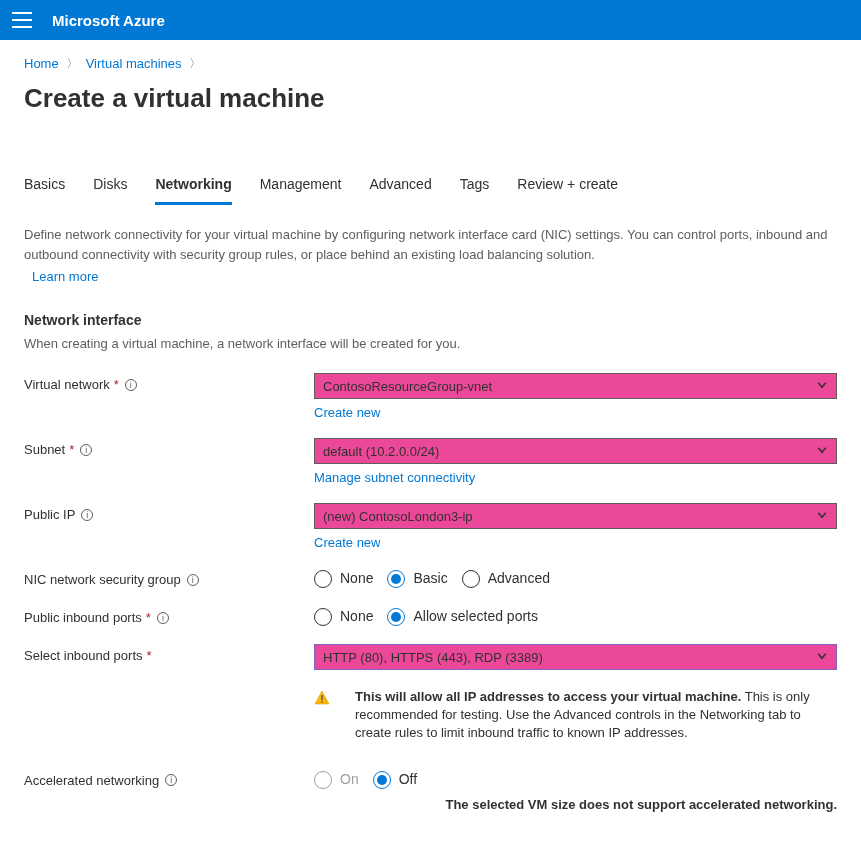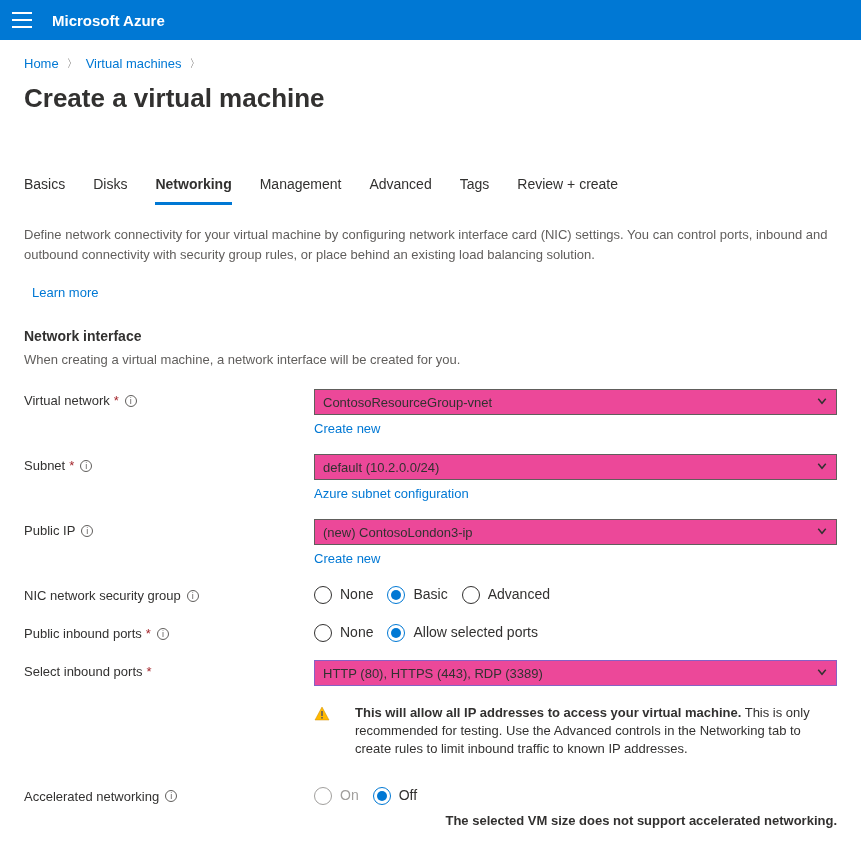--- a/index.html
+++ b/index.html
@@ -16,21 +16,21 @@
 .content { padding: 16px 24px 30px 24px; }
 .breadcrumb { font-size: 13px; color: #605e5c; margin-bottom: 12px; display: flex; align-items: center; gap: 8px; }
 .breadcrumb a { color: #0078d4; text-decoration: none; cursor: pointer; }
 .chev { color: #605e5c; font-size: 11px; }
 h1 { font-size: 26px; font-weight: 600; margin-bottom: 56px; }
 
 .tabs { display: flex; gap: 28px; border-bottom: none; margin-bottom: 20px; }
 .tab { font-size: 14px; color: #323130; padding: 6px 0 10px 0; cursor: pointer; }
 .tab.active { font-weight: 600; border-bottom: 3px solid #0078d4; }
 
-.desc { font-size: 13px; color: #605e5c; line-height: 1.5; margin-bottom: 20px; max-width: 810px; }
+.desc { font-size: 13px; color: #605e5c; line-height: 1.5; margin-bottom: 4px; max-width: 810px; }
 .link { color: #0078d4; cursor: pointer; font-size: 13px; display: inline-block; }
 
 .section-h { font-weight: 600; font-size: 14px; margin-top: 28px; margin-bottom: 8px; color: #323130; }
 .section-sub { font-size: 13px; color: #605e5c; margin-bottom: 22px; }
 
 .row { display: flex; align-items: flex-start; margin-bottom: 18px; }
 .row-label { width: 290px; font-size: 13px; color: #323130; display: flex; align-items: center; gap: 4px; padding-top: 4px; }
 .req { color: #a4262c; }
 .info-icon { width: 12px; height: 12px; border: 1px solid #605e5c; border-radius: 50%; display: inline-flex; align-items: center; justify-content: center; font-size: 9px; color: #605e5c; cursor: pointer; flex-shrink: 0; margin-left: 2px; }
 .row-field { flex: 1; max-width: 525px; }
@@ -122,21 +122,21 @@
       <span class="req">*</span>
       <span class="info-icon">i</span>
     </div>
     <div class="row-field">
       <div class="select">
         <span>default (10.2.0.0/24)</span>
         <span class="chevd"><svg viewBox="0 0 16 16">
               <polyline points="3,5 8,11 13,5"></polyline>
             </svg></span>
       </div>
-      <span class="sublink">Azure subnet configuration</span>
+      <span class="sublink">Manage subnet connectivity</span>
     </div>
   </div>
 
   
   <div class="row">
     <div class="row-label">
       <span>Public IP</span>
       <span class="info-icon">i</span>
     </div>
     <div class="row-field">

